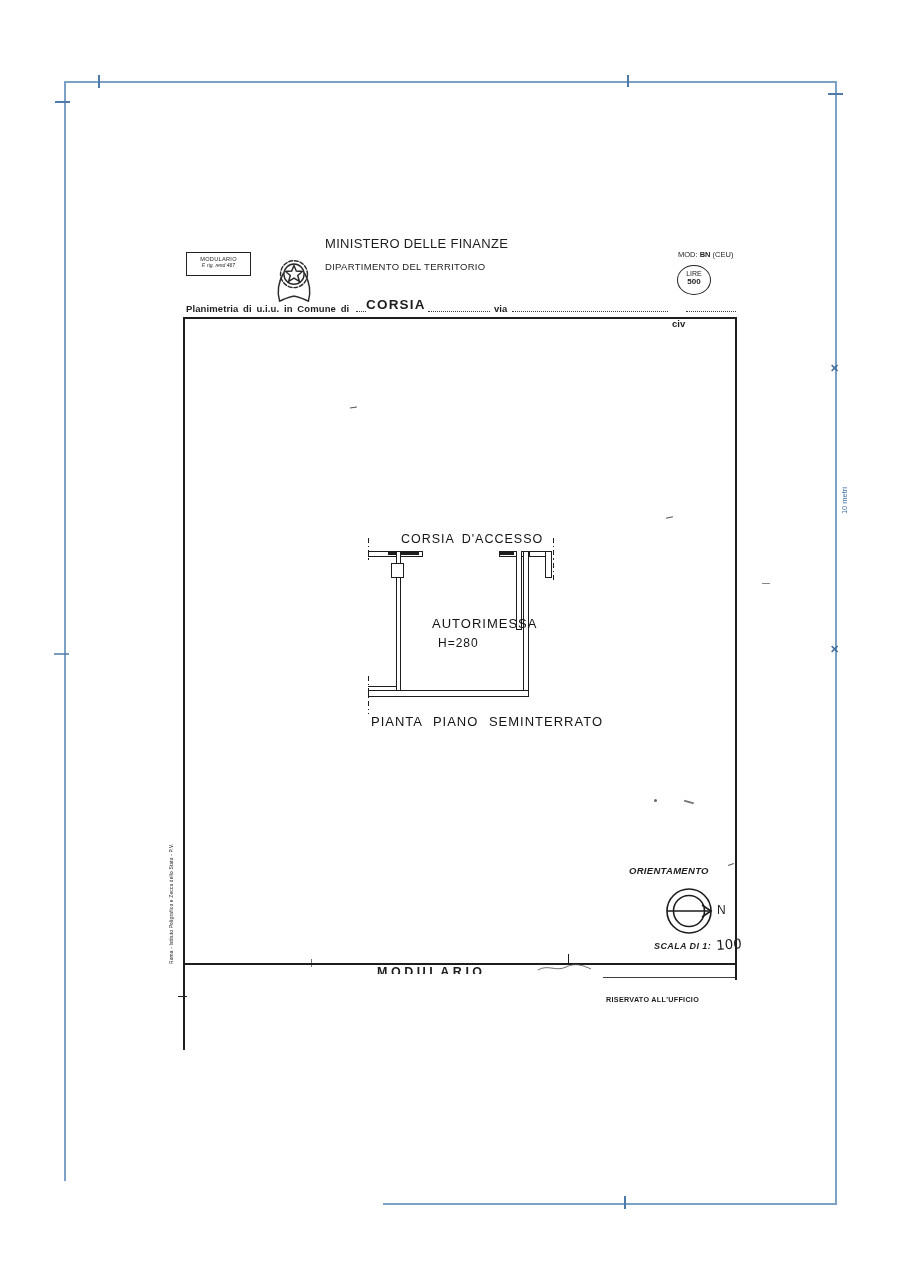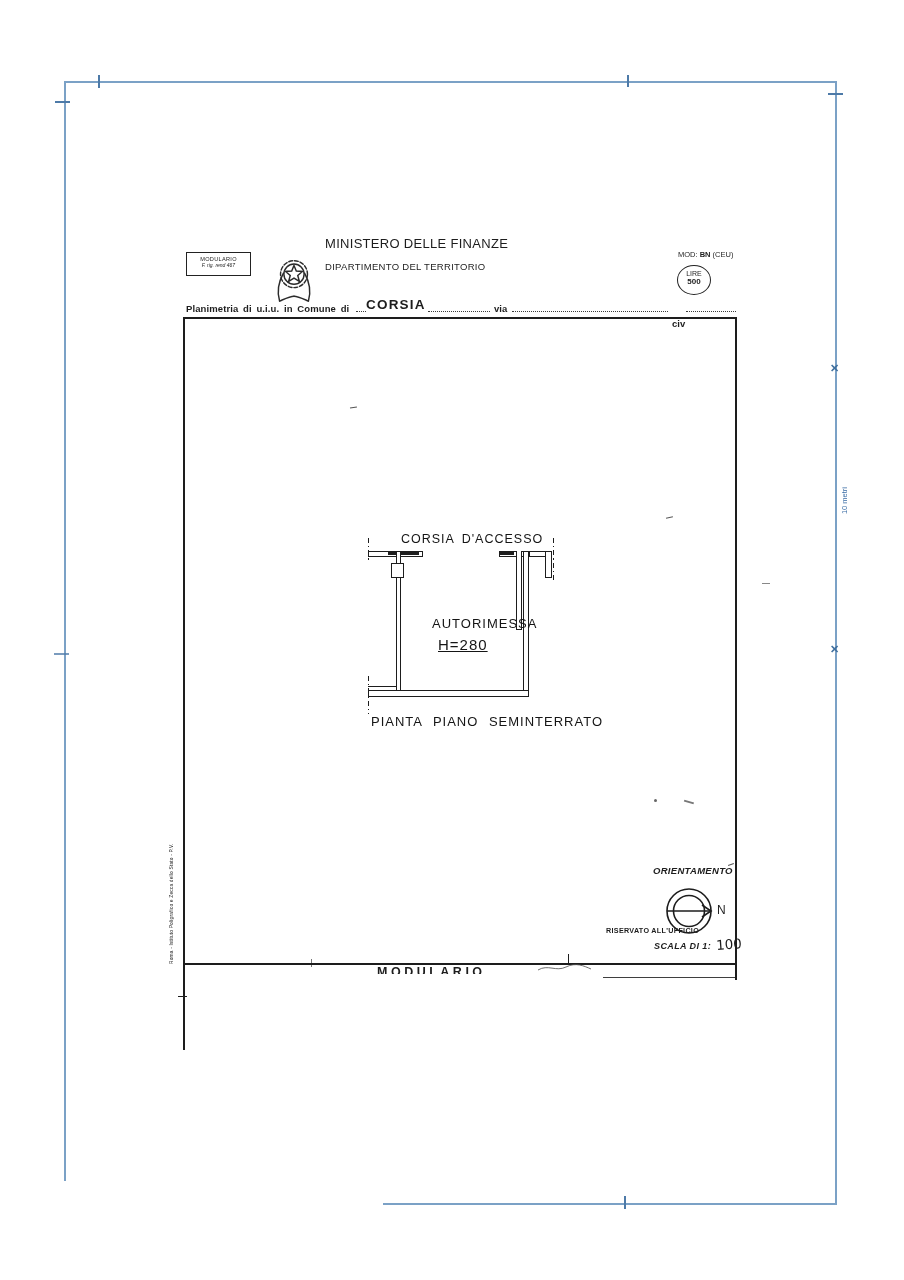--- a/index.html
+++ b/index.html
@@ -109,24 +109,24 @@
   <div class="wall" style="left:545px;top:551px;width:7px;height:27px;"></div>
 
   <div class="wall" style="left:396px;top:551px;width:5px;height:145px;"></div>
   <div class="wall" style="left:391px;top:563px;width:13px;height:15px;z-index:2;"></div>
   <div class="wall" style="left:523px;top:551px;width:6px;height:146px;"></div>
   <div class="wall" style="left:516px;top:551px;width:6px;height:79px;border-top:none;"></div>
   <div class="wall" style="left:368px;top:690px;width:161px;height:7px;"></div>
   <div class="hl" style="left:368px;top:686px;width:28px;height:1.4px;"></div>
 
   <div class="lbl plan-txt" style="left:432px;top:616px;font-size:13px;">AUTORIMESSA</div>
-  <div class="lbl plan-txt" style="left:438px;top:636px;font-size:15px;text-decoration:underline;">H=280</div>
+  <div class="lbl plan-txt" style="left:438px;top:636px;font-size:12px;">H=280</div>
   <div class="lbl plan-txt" style="left:371px;top:714px;font-size:13px;word-spacing:6px;">PIANTA PIANO SEMINTERRATO</div>
 
-  <div class="lbl" style="left:653px;top:865px;font-size:9.5px;font-weight:700;font-style:italic;letter-spacing:.3px;">ORIENTAMENTO</div>
+  <div class="lbl" style="left:629px;top:865px;font-size:9.5px;font-weight:700;font-style:italic;letter-spacing:.3px;">ORIENTAMENTO</div>
   <div class="speck" style="left:728px;top:864px;width:6px;height:1.2px;transform:rotate(-18deg);"></div>
 
   <svg class="abs" style="left:665px;top:887px;" width="50" height="50" viewBox="0 0 50 50">
     <g fill="none" stroke="#1d1d1d" stroke-width="1.6">
       <circle cx="24" cy="24" r="22"></circle>
       <circle cx="24" cy="24" r="15.5"></circle>
       <line x1="2" y1="24" x2="46" y2="24"></line>
       <polyline points="37,18 46,24 37,30"></polyline>
     </g>
   </svg>
@@ -134,21 +134,21 @@
 
   <div class="lbl" style="left:654px;top:941px;font-size:9px;font-weight:700;font-style:italic;letter-spacing:.4px;">SCALA DI 1:</div>
   <div class="lbl" style="left:716px;top:936px;font-size:13.5px;font-family:'DejaVu Sans',sans-serif;transform:rotate(-4deg);">100</div>
 
   <div class="abs" style="left:377px;top:966px;width:120px;height:8px;overflow:hidden;">
     <span style="display:block;font-size:12.5px;font-weight:600;letter-spacing:3.5px;line-height:1;">MODULARIO</span>
   </div>
   <svg class="abs" style="left:536px;top:960px;" width="58" height="14" viewBox="0 0 58 14">
     <path d="M2,10 C12,4 20,12 30,7 S48,6 55,9" fill="none" stroke="#555" stroke-width="1" opacity=".85"></path>
   </svg>
-  <div class="lbl" style="left:606px;top:926px;font-size:7.2px;font-weight:600;letter-spacing:.3px;">RISERVATO ALL'UFFICIO</div>
+  <div class="lbl" style="left:606px;top:995px;font-size:7.2px;font-weight:600;letter-spacing:.3px;">RISERVATO ALL'UFFICIO</div>
   <div class="hl" style="left:603px;top:977px;width:134px;height:1px;opacity:.85;"></div>
 
   <div class="lbl vert-text" style="left:169px;top:852px;height:112px;font-size:4.8px;color:#222;letter-spacing:.2px;">Roma - Istituto Poligrafico e Zecca dello Stato - P.V.</div>
 
   <div class="speck" style="left:350px;top:407px;width:7px;height:1.3px;transform:rotate(-10deg);"></div>
   <div class="speck" style="left:666px;top:517px;width:7px;height:1.3px;transform:rotate(-12deg);"></div>
   <div class="speck" style="left:654px;top:799px;width:3px;height:3px;border-radius:50%;background:#666;"></div>
   <div class="speck" style="left:684px;top:801px;width:10px;height:1.5px;transform:rotate(16deg);background:#777;"></div>
   <div class="speck" style="left:762px;top:583px;width:8px;height:1.2px;background:#888;"></div>
 

